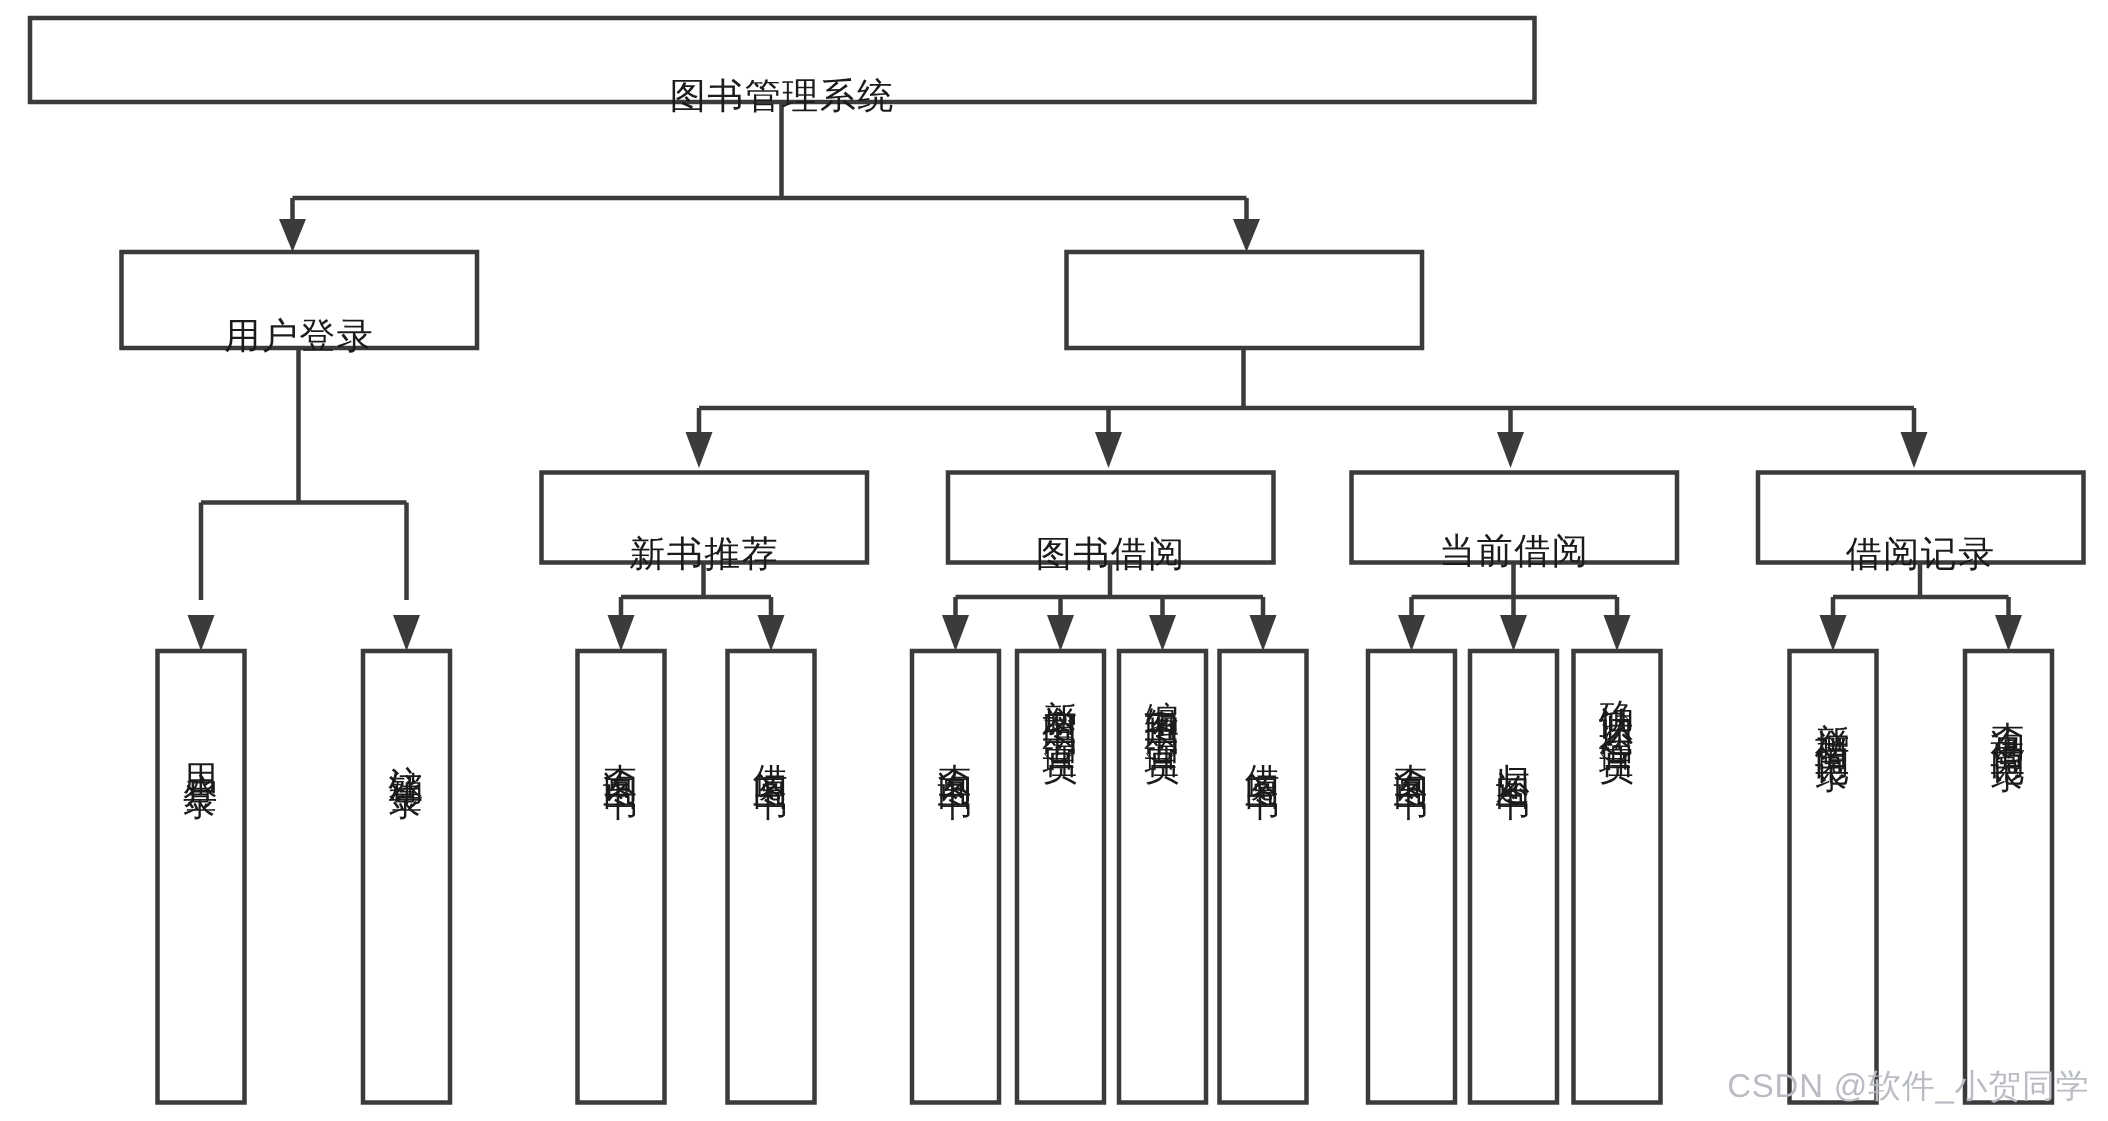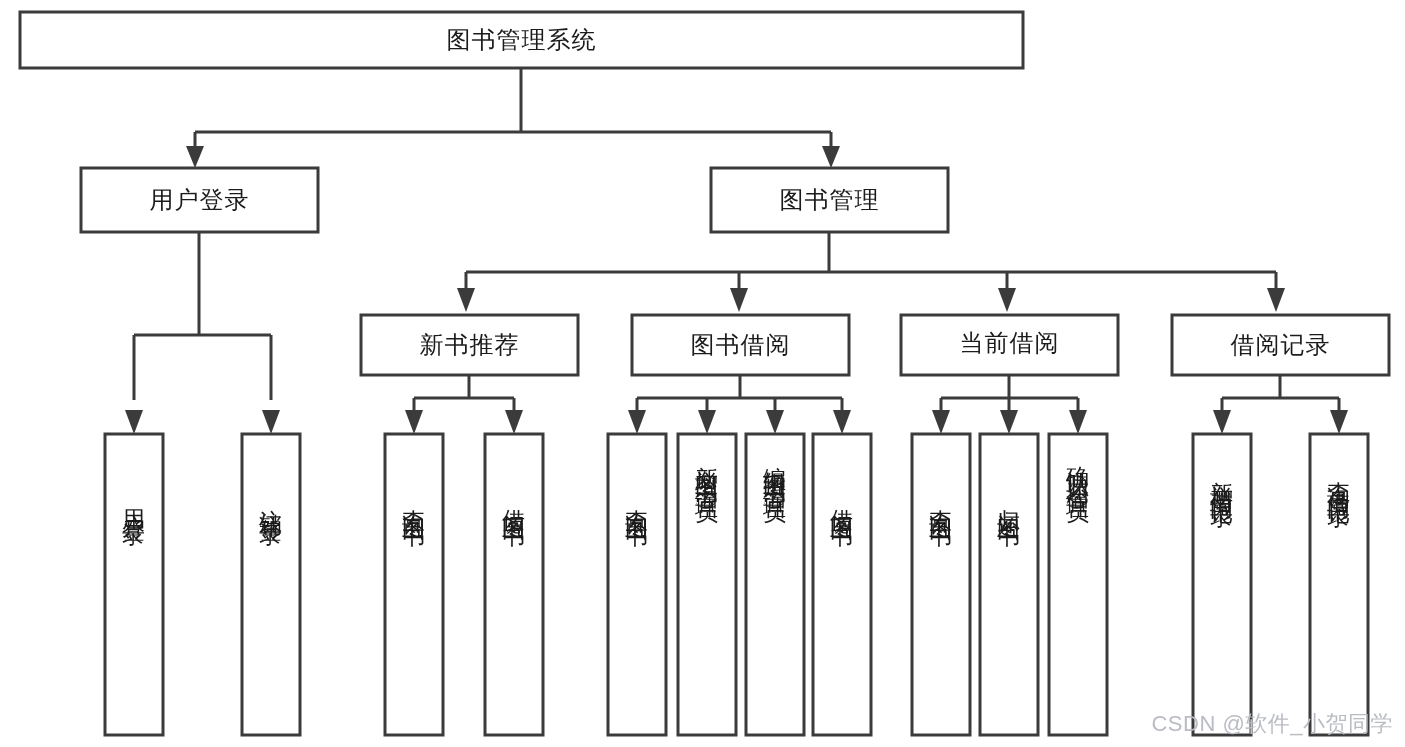--- a/index.html
+++ b/index.html
@@ -46,20 +46,21 @@
     justify-content: center;
     color: #1b1b1b;
     font-family: "Liberation Sans", "DejaVu Sans", sans-serif;
     pointer-events: none;
     text-align: center;
   }
   .node-label.horiz {
     font-size: 24px;
     line-height: 28px;
     letter-spacing: 1px;
+    margin-top: 25px;
   }
   .node-label.vert {
     writing-mode: vertical-rl;
     text-orientation: upright;
     font-size: 23px;
     line-height: 30px;
     letter-spacing: 5px;
     justify-content: flex-start;
     padding-top: 8px;
     box-sizing: border-box;
@@ -141,21 +142,20 @@
     <rect class="node-rect" x="1049" y="434" width="58" height="301"></rect>
 
     <rect class="node-rect" x="1193" y="434" width="58" height="301"></rect>
     <rect class="node-rect" x="1310" y="434" width="58" height="301"></rect>
   </svg>
 
   <div class="node-label horiz" style="left:20px; top:12px; width:1003px; height:56px;">图书管理系统</div>
 
   <div class="node-label horiz" style="left:81px; top:168px; width:237px; height:64px;">用户登录</div>
 
-  <div class="node-label horiz" style="left:711px; top:168px; width:237px; height:64px;">图书管理</div>
 
   <div class="node-label horiz" style="left:361px; top:315px; width:217px; height:60px;">新书推荐</div>
 
   <div class="node-label horiz" style="left:632px; top:315px; width:217px; height:60px;border-radius:14px;">图书借阅</div>
 
   <div class="node-label horiz" style="left:901px; top:315px; width:217px; height:55px;">当前借阅</div>
 
   <div class="node-label horiz" style="left:1172px; top:315px; width:217px; height:60px;">借阅记录</div>
 
   <div class="node-label vert" style="left:105px; top:483px; width:58px; height:252px;">用户登录</div>

